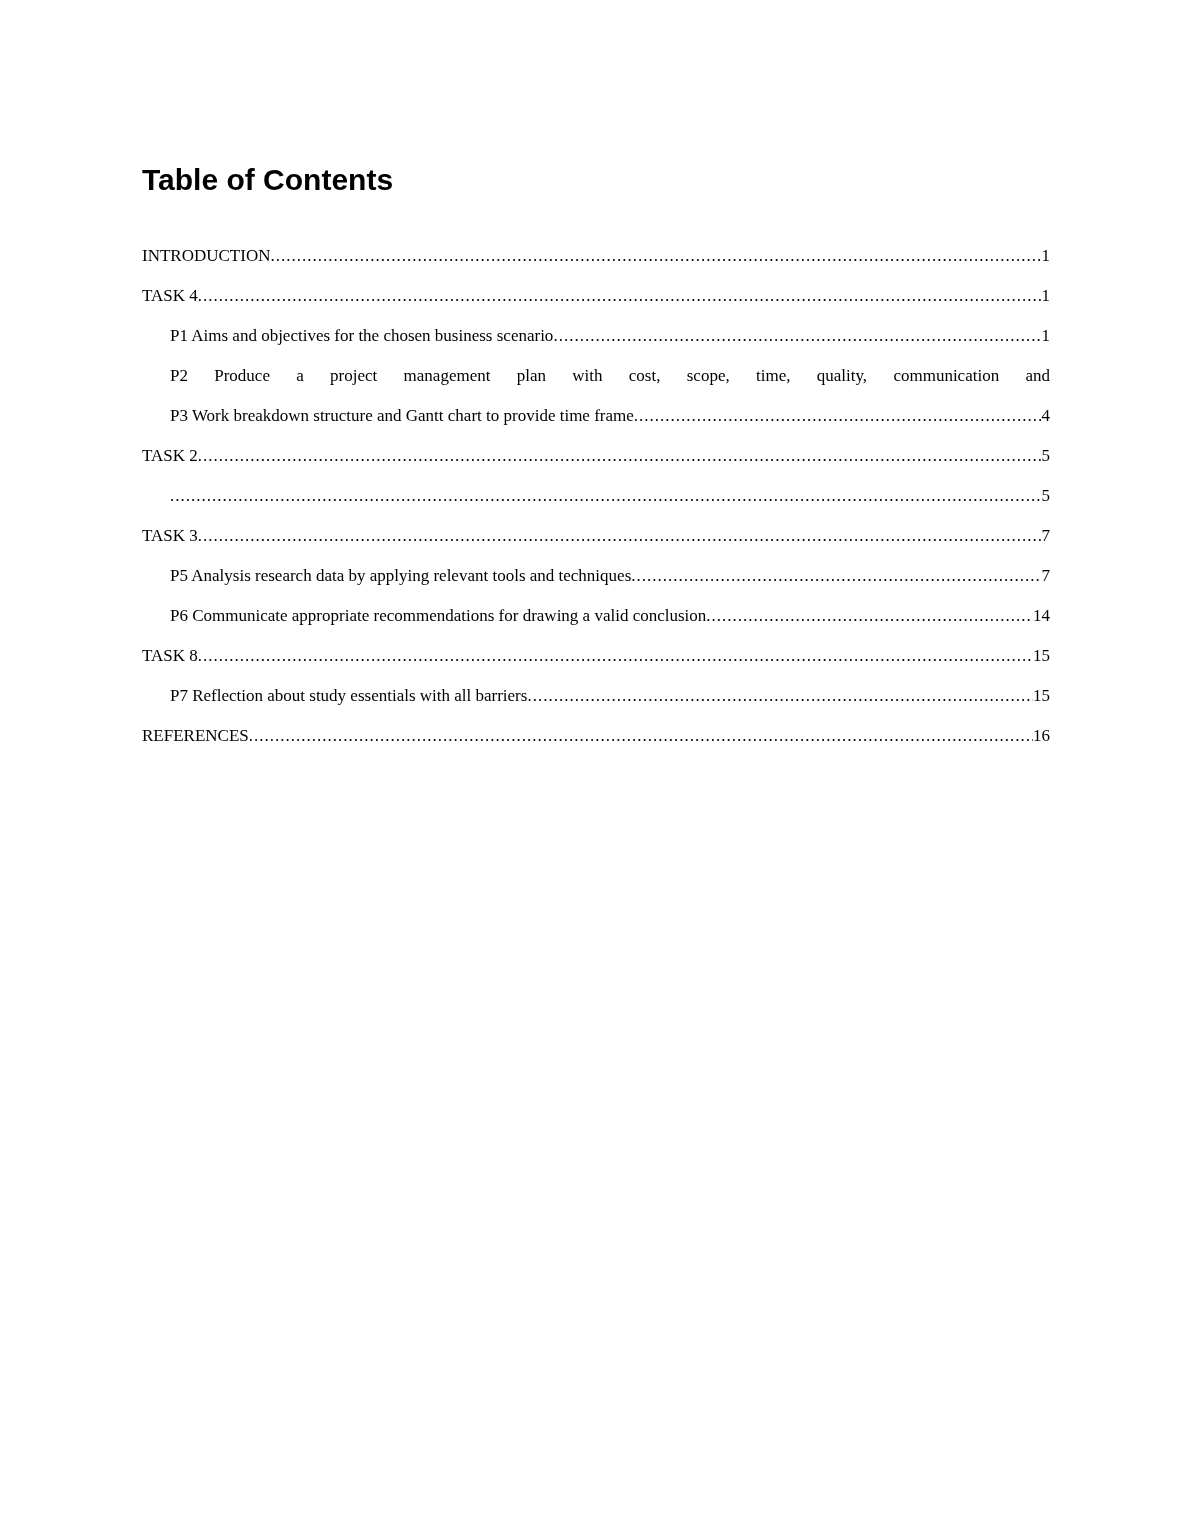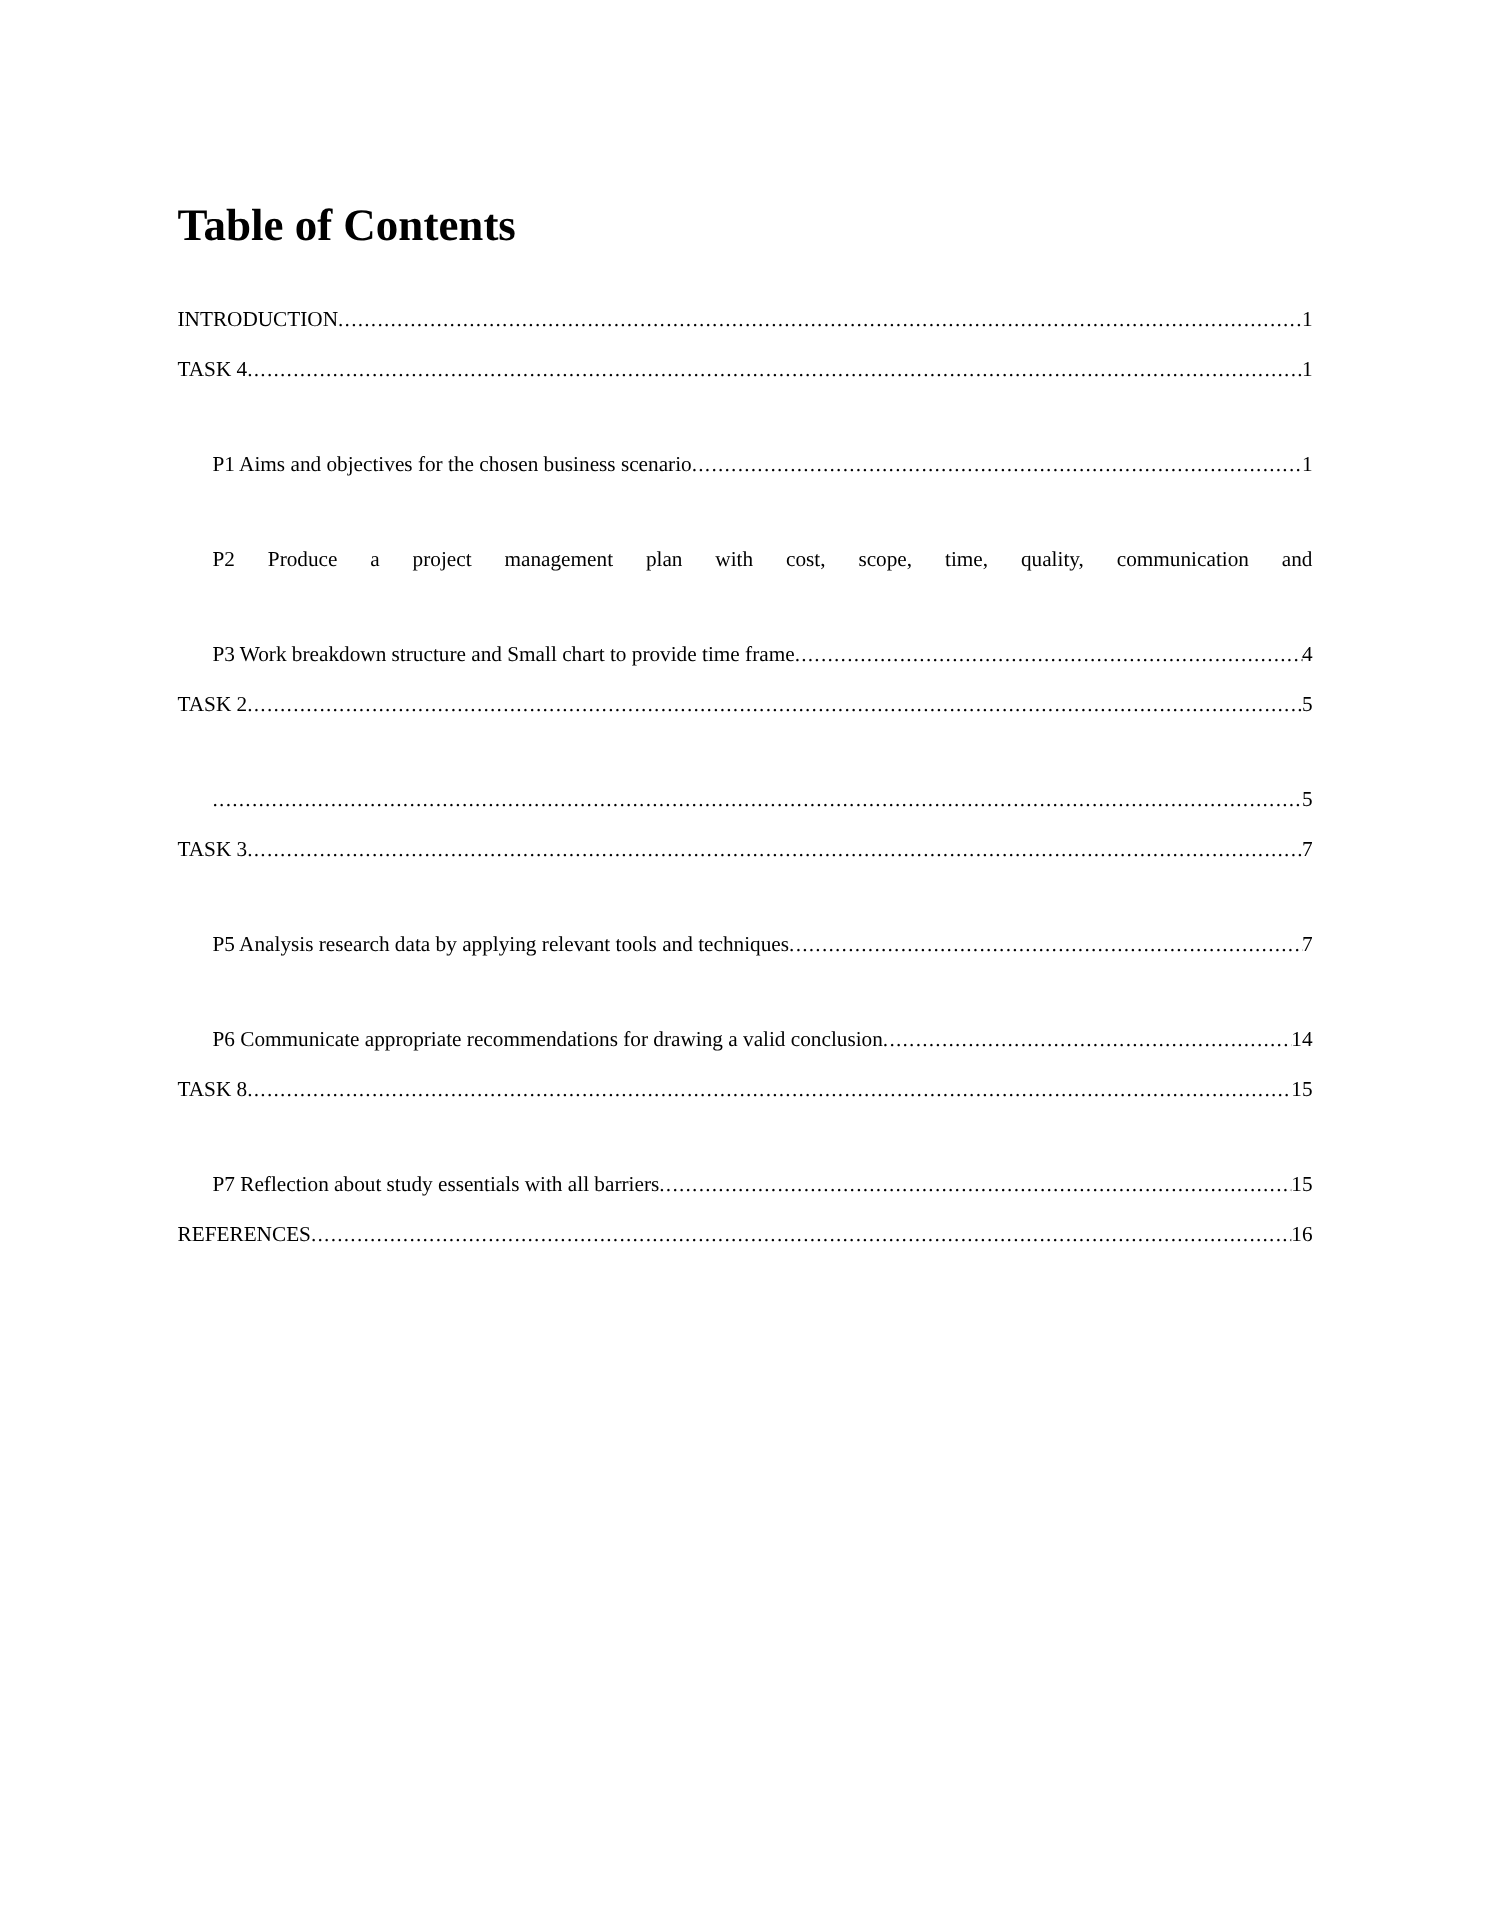--- a/index.html
+++ b/index.html
@@ -14,37 +14,36 @@
     color: #000000;
   }
   .doc-page {
     box-sizing: border-box;
     width: 1190px;
     height: 1540px;
     padding: 162px 140px 0 142px;
     background: #ffffff;
   }
   .toc-title {
-    font-family: Liberation Serif, serif;
+    font-family: Liberation Sans, sans-serif;
     font-weight: 700;
-    font-size: 36px;
+    font-size: 30px;
     line-height: 36px;
     margin: 0 0 38px 0;
   }
   .toc-list {
     font-size: 17px;
   }
   .entry {
     display: flex;
     align-items: baseline;
     line-height: 40px;
   }
   .sub {
     padding-left: 28px;
-    margin-top: 36px;
   }
   .label {
     white-space: nowrap;
     flex: 0 0 auto;
   }
   .leader {
     flex: 1 1 0;
     min-width: 0;
     overflow: hidden;
     white-space: nowrap;
@@ -88,21 +87,21 @@
       <span class="label">P1 Aims and objectives for the chosen business scenario</span>
       <span class="leader"></span>
       <span class="pagenum">1</span>
     </div>
 
     <div class="sub">
       <div class="justline">P2 Produce a project management plan with cost, scope, time, quality, communication and</div>
     </div>
 
     <div class="entry sub">
-      <span class="label">P3 Work breakdown structure and Small chart to provide time frame</span>
+      <span class="label">P3 Work breakdown structure and Gantt chart to provide time frame</span>
       <span class="leader"></span>
       <span class="pagenum">4</span>
     </div>
 
     <div class="entry">
       <span class="label">TASK 2</span>
       <span class="leader"></span>
       <span class="pagenum">5</span>
     </div>
 

